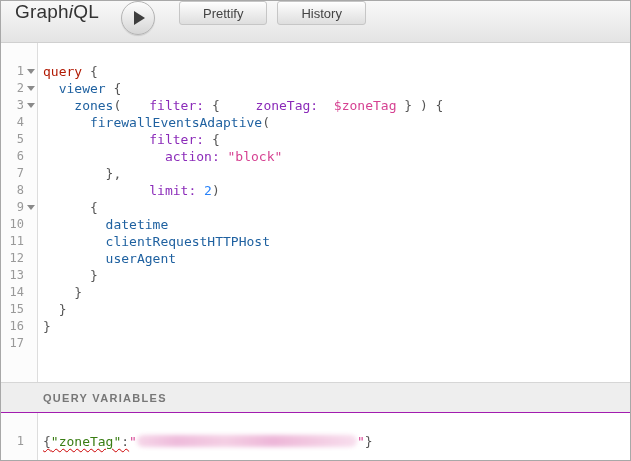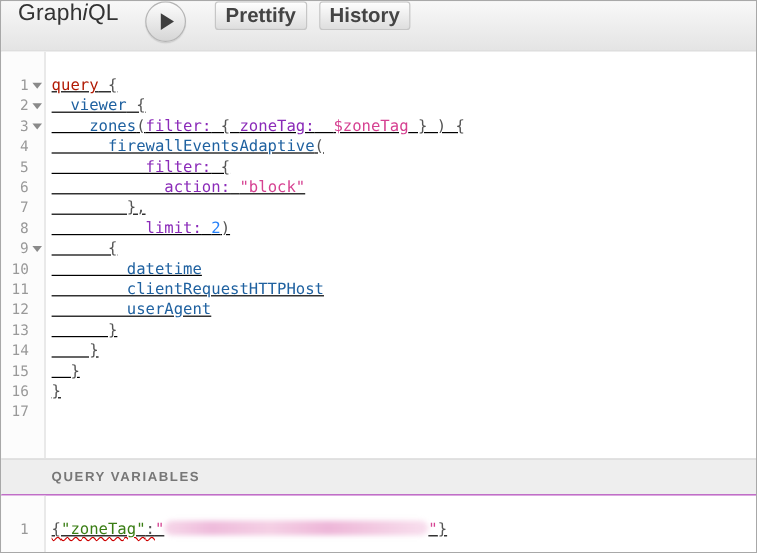--- a/index.html
+++ b/index.html
@@ -31,28 +31,27 @@
     display:flex;align-items:center;justify-content:center;
     cursor:pointer;box-sizing:border-box;
   }
   .play-triangle{
     width:0;height:0;margin-left:4px;
     border-top:7px solid transparent;
     border-bottom:7px solid transparent;
     border-left:11px solid #3e3e3e;
   }
   .bar-btn{
-    margin-left:24px;height:24px;padding:0 8px;
+    margin-left:24px;height:24px;padding:0 23px;
     background:linear-gradient(#fefefe,#dedede);
     border:1px solid #c6c6c6;border-radius:3px;
-    font-size:17px;color:#444;
+    font-size:13px;color:#444;
     display:flex;align-items:center;
     box-shadow:inset 0 1px 0 rgba(255,255,255,.8);
     cursor:pointer;
-    font-weight:bold;
   }
   .bar-btn + .bar-btn{margin-left:10px;}
 
   
   .editor{
     display:flex;align-items:stretch;background:#fff;overflow:hidden;
   }
   .query-editor{flex:1 1 auto;}
   .vars-editor{flex:0 0 47px;}
   .gutter{
@@ -68,31 +67,31 @@
     font:12px/17px "DejaVu Sans Mono",monospace;color:#999;
   }
   .fold-arrow{
     width:0;height:0;display:inline-block;margin-left:3px;
     border-left:4px solid transparent;
     border-right:4px solid transparent;
     border-top:5px solid #8a8a8a;
   }
   .fold-spacer{display:inline-block;width:11px;}
   .code{
-    flex:1 1 auto;padding:20px 17px 0 5px;overflow:hidden;cursor:text;text-decoration:underline;
+    flex:1 1 auto;padding:20px 17px 0 5px;overflow:hidden;cursor:text;
   }
   .code-line{
     height:17px;white-space:pre;
     font:13px/17px "DejaVu Sans Mono",monospace;color:#555;
   }
 
   
   .tok-kw{color:#B11A04;}
   .tok-prop{color:#1F61A0;}
-  .tok-attr{color:#8B2BB9;}
+  .tok-attr{color:#8B2BB9;margin-left:28px;}
   .tok-vr{color:#D64292;}
   .tok-str{color:#D64292;}
   .tok-num{color:#2882F9;}
   .tok-pn{color:#555;}
   .tok-key{color:#397D13;}
   .tok-err{
     text-decoration:underline wavy #cc0000;
     text-decoration-thickness:1px;
     text-underline-offset:2px;
   }

